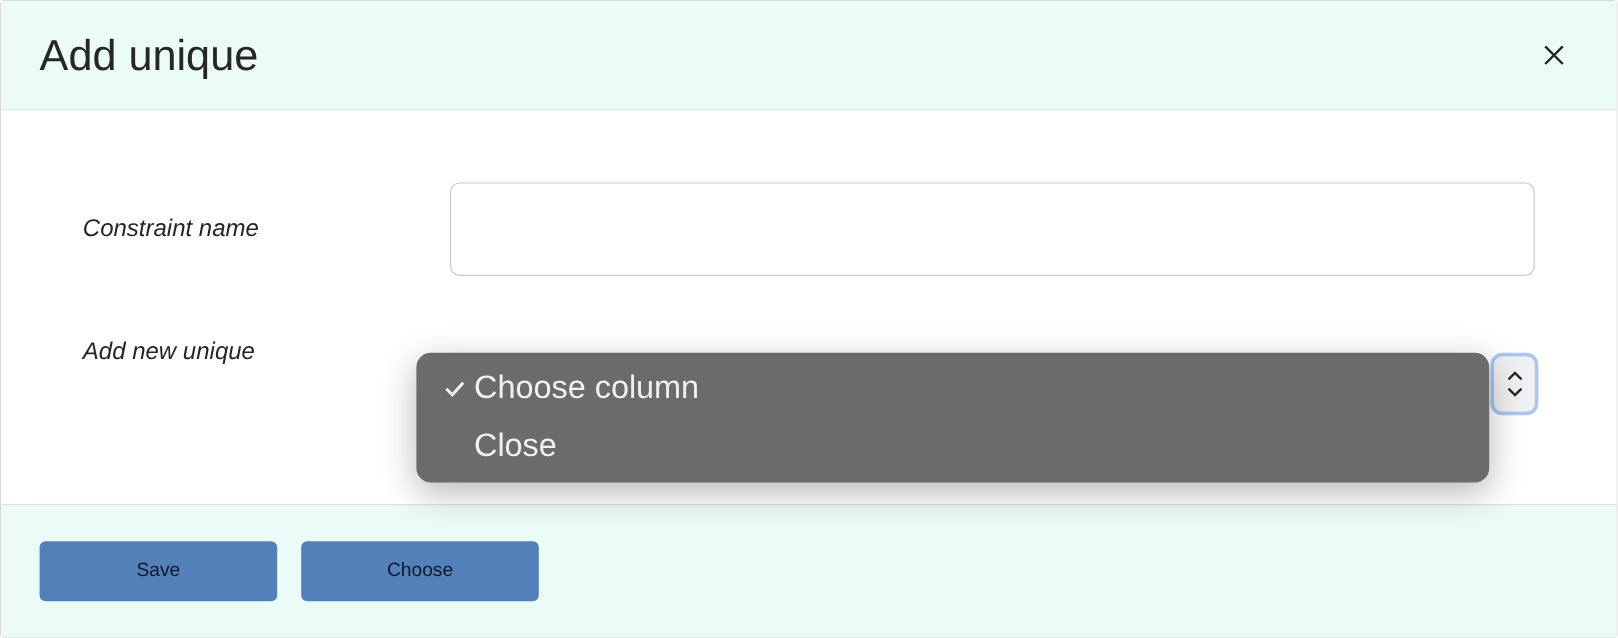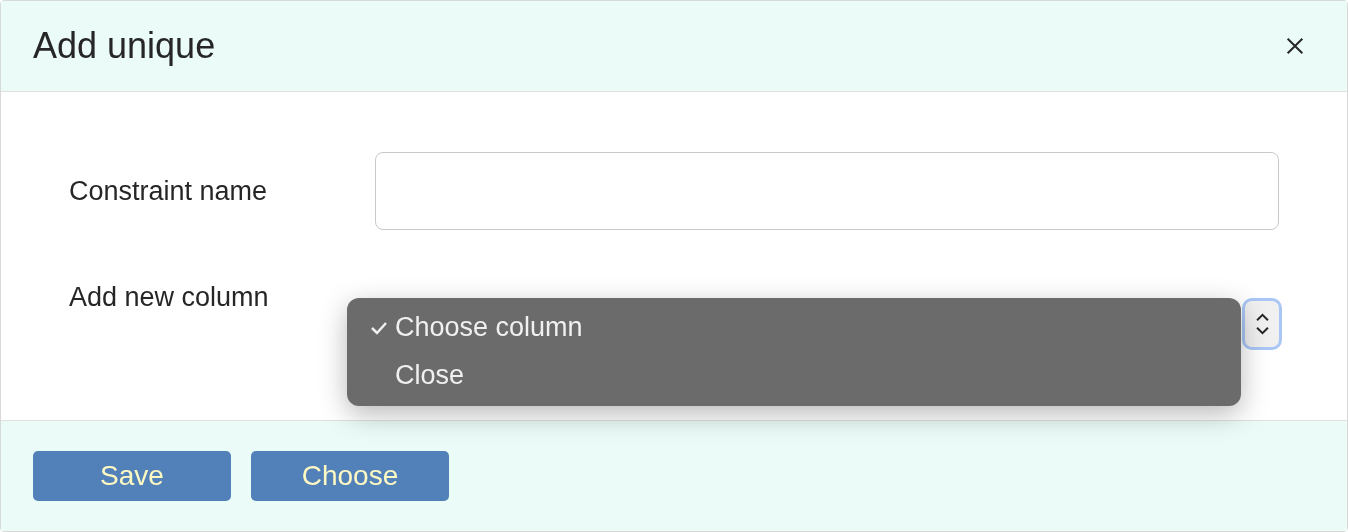--- a/index.html
+++ b/index.html
@@ -57,23 +57,24 @@
     border-bottom: 1px solid #e0e0e0;
     position: relative;
   }
   .form-row {
     display: flex;
     align-items: center;
     margin-bottom: 52px;
   }
   .form-label {
     width: 306px;
-    font-size: 27px;
+    font-size: 20px;
     font-weight: 400;
     color: #262626;
+    font-style: italic;
   }
   .form-control-wrap {
     flex: 1;
     position: relative;
   }
   .text-input {
     width: 100%;
     height: 78px;
     border: 1px solid #c9c9c9;
     border-radius: 8px;
@@ -145,22 +146,22 @@
     background: #ebfbf8;
     display: flex;
     gap: 20px;
   }
   .btn {
     width: 198px;
     height: 50px;
     border: none;
     border-radius: 5px;
     background: #5181b8;
-    color: #fef9c3;
-    font-size: 28px;
+    color: #0f172a;
+    font-size: 16px;
     font-weight: 500;
     cursor: pointer;
   }
 </style>
 </head>
 <body>
 
 <div class="dialog">
 
   <div class="dialog-header">
@@ -175,21 +176,21 @@
   <div class="dialog-body">
 
     <div class="form-row">
       <div class="form-label">Constraint name</div>
       <div class="form-control-wrap">
         <input type="text" class="text-input" value="" style="">
       </div>
     </div>
 
     <div class="form-row" style="margin-bottom:0;">
-      <div class="form-label">Add new column</div>
+      <div class="form-label">Add new unique</div>
       <div class="form-control-wrap">
         <div class="select-wrap">
           <div class="select-arrow-box">
             <svg viewBox="0 0 12 7">
                 <path d="M1 6 L6 1 L11 6" fill="none" stroke="#262626" stroke-width="1.8"></path>
               </svg>
             <svg viewBox="0 0 12 7">
                 <path d="M1 1 L6 6 L11 1" fill="none" stroke="#262626" stroke-width="1.8"></path>
               </svg>
           </div>

